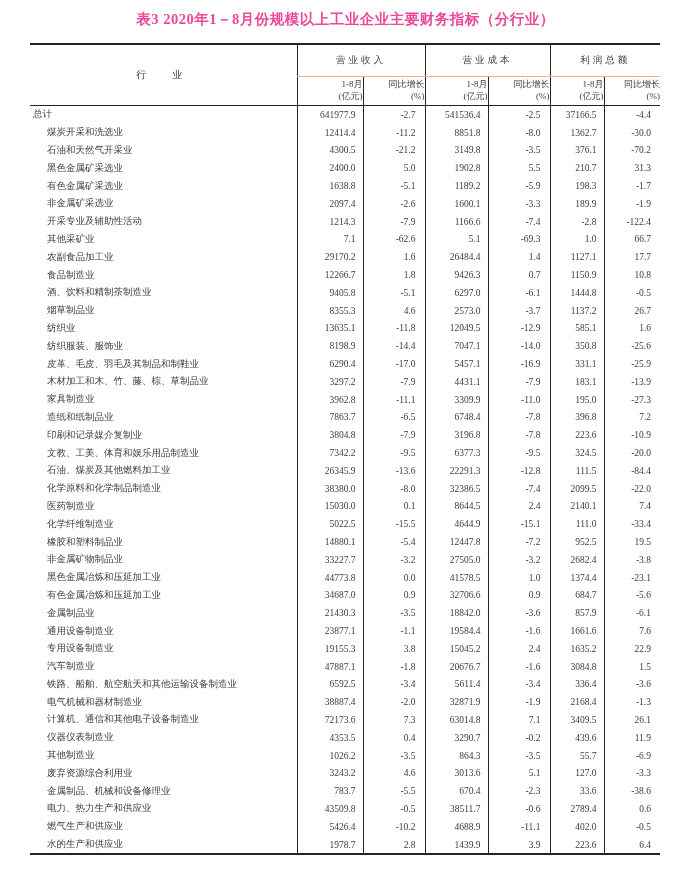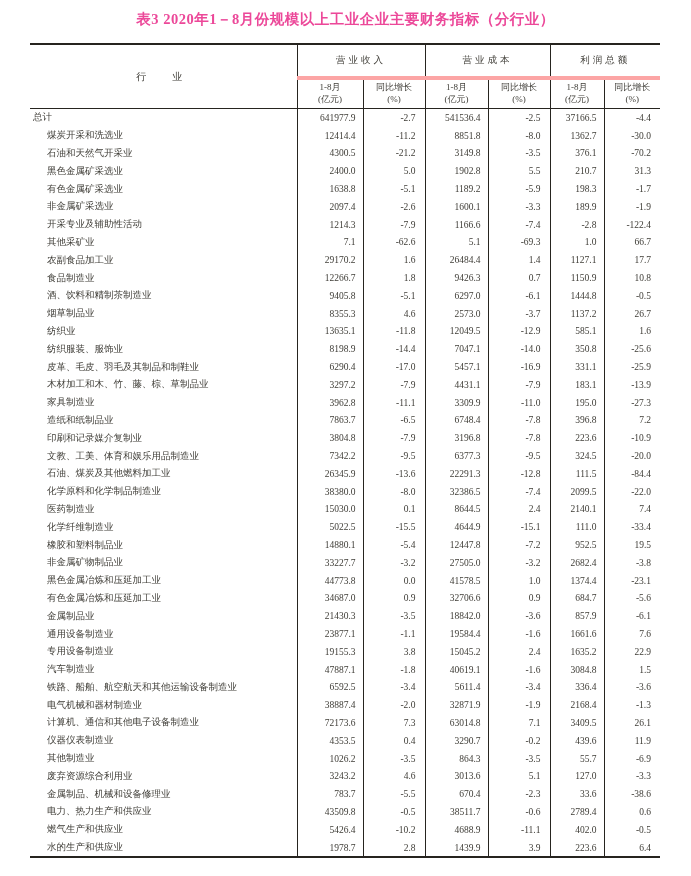--- a/index.html
+++ b/index.html
@@ -35,33 +35,33 @@
   th { font-weight:normal; padding:0; }
   th.industry-h {
     border-bottom:1px solid #26241f;
     font-size:10px;
     letter-spacing:8px;
     text-align:center;
     margin-top:14px;
   }
   th.grp {
     border-left:1px solid #26241f;
-    border-bottom:4px solid #fca5a5;
+    border-bottom:1px solid #fca5a5;
     height:31px;
     font-size:9.5px;
     letter-spacing:3px;
     text-align:center;
   }
   th.sub {
     border-left:1px solid #26241f;
     border-bottom:1px solid #26241f;
     height:28px;
     font-size:9px;
     line-height:1.3;
-    text-align:center;
+    text-align:right;
   }
   td {
     height:17.8px;
     font-size:9.5px;
     padding:0;
     white-space:nowrap;
     overflow:hidden;
   }
   td.ind { padding-left:3px; }
   td.ind.lvl1 { padding-left:17px; }
@@ -402,21 +402,21 @@
           <td class="num pct">3.8</td>
           <td class="num amt">15045.2</td>
           <td class="num pct">2.4</td>
           <td class="num amt">1635.2</td>
           <td class="num pct">22.9</td>
         </tr>
         <tr>
           <td class="ind lvl1">汽车制造业</td>
           <td class="num amt">47887.1</td>
           <td class="num pct">-1.8</td>
-          <td class="num amt">40619.1</td>
+          <td class="num amt">20676.7</td>
           <td class="num pct">-1.6</td>
           <td class="num amt">3084.8</td>
           <td class="num pct">1.5</td>
         </tr>
         <tr>
           <td class="ind lvl1">铁路、船舶、航空航天和其他运输设备制造业</td>
           <td class="num amt">6592.5</td>
           <td class="num pct">-3.4</td>
           <td class="num amt">5611.4</td>
           <td class="num pct">-3.4</td>

